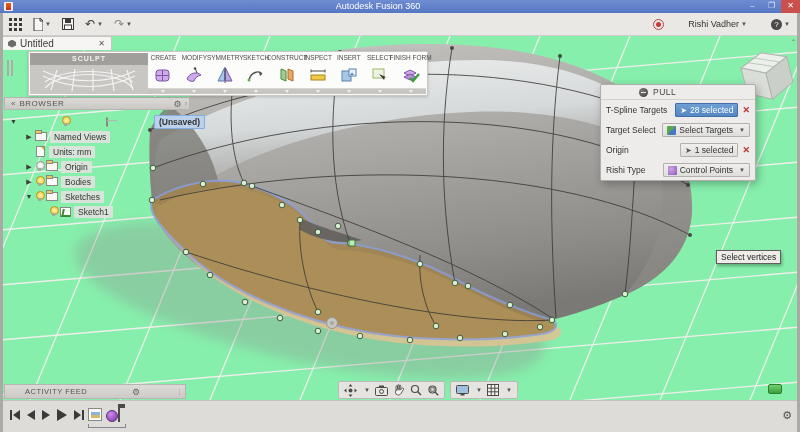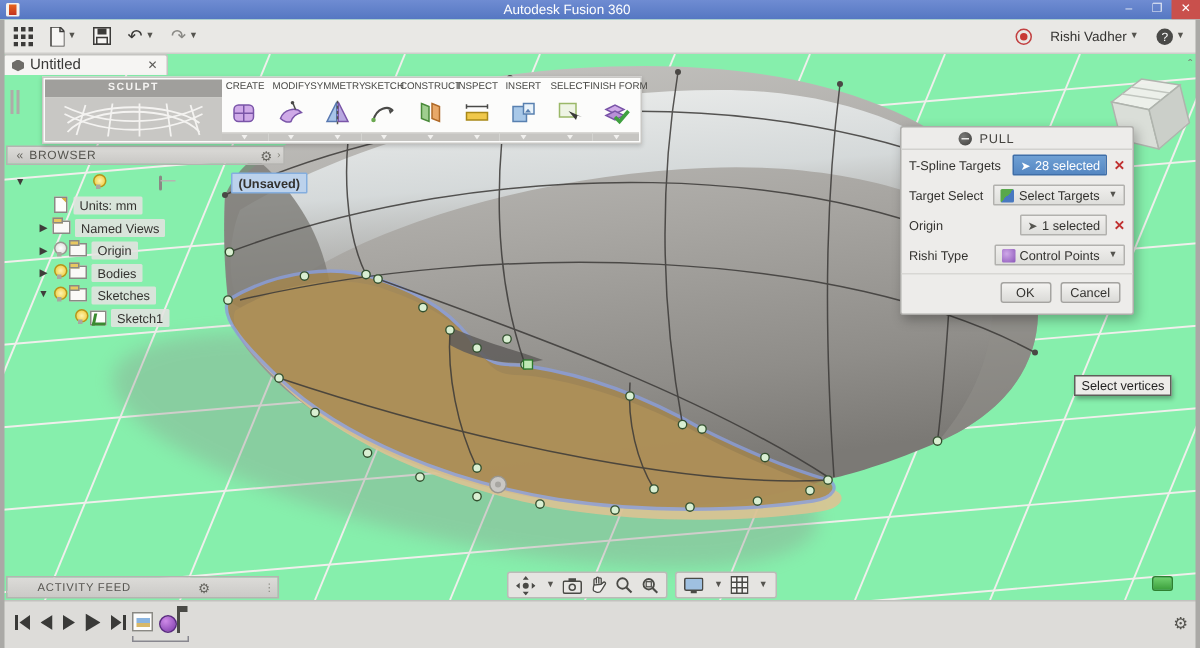--- a/index.html
+++ b/index.html
@@ -19,21 +19,21 @@
   .win-btn { width:19px; height:13px; color:#e8ecf6; font-size:8px; line-height:12px; text-align:center; }
   .win-btn.close { background:#c9504c; color:#fff; }
 
   
   .appbar { position:absolute; left:0; top:13px; width:800px; height:23px; background:#e9e8e5;
     border-bottom:1px solid #cfcecb; display:flex; align-items:center; z-index:30; }
   .appbar .left { display:flex; align-items:center; gap:11px; margin-left:9px; }
   .abtn { display:flex; align-items:center; color:#3c3b39; font-size:12px; line-height:1; }
   .abtn svg { display:block; }
   .dd { font-size:6px; color:#55544f; margin-left:2px; }
-  .appbar .right { margin-left:auto; display:flex; align-items:center; gap:12px; margin-right:10px; }
+  .appbar .right { margin-left:auto; display:flex; align-items:center; gap:24px; margin-right:10px; }
   .record-dot { width:11px; height:11px; border:1px solid #c24040; border-radius:50%;
     display:flex; align-items:center; justify-content:center; }
   .record-dot::after { content:""; width:5px; height:5px; border-radius:50%; background:#c83a35; }
   .user-name { font-size:9px; color:#333230; }
   .help-btn { width:11px; height:11px; border-radius:50%; background:#4a4a48; color:#fff;
     font-size:8px; line-height:11px; text-align:center; }
 
   
   .tab { position:absolute; left:2px; top:36px; width:110px; height:14px; background:#f6f5f3;
     border:1px solid #c5c4c1; border-bottom:none; border-radius:2px 2px 0 0;
@@ -514,28 +514,28 @@
       <span class="gear">⚙</span>
       <span class="more">›</span>
     </div>
     <div class="tree">
       <div class="trow" style="padding-left:6px;gap:43px;">
         <span class="tw">▼</span>
         <span class="bulb"></span>
         <span class="icon-comp"></span>
         <span class="chip sel">(Unsaved)</span>
       </div>
-      <div class="trow" style="padding-left:30px;">
-        <span class="icon-doc"></span>
-        <span class="chip">Units: mm</span>
-      </div>
       <div class="trow" style="padding-left:20px;">
         <span class="tw">▶</span>
         <span class="icon-folder"></span>
         <span class="chip">Named Views</span>
+      </div>
+      <div class="trow" style="padding-left:30px;">
+        <span class="icon-doc"></span>
+        <span class="chip">Units: mm</span>
       </div>
       <div class="trow" style="padding-left:20px;">
         <span class="tw">▶</span>
         <span class="bulb off"></span>
         <span class="icon-folder"></span>
         <span class="chip">Origin</span>
       </div>
       <div class="trow" style="padding-left:20px;">
         <span class="tw">▶</span>
         <span class="bulb"></span>
@@ -585,24 +585,20 @@
       </span>
       <span class="red-x">✕</span>
     </div>
     <div class="dlg-row">
       <span class="dlg-label">Rishi Type</span>
       <span class="val-btn">
         <span class="mini-ic pull"></span>
         <span>Control Points</span>
         <span class="dd-small">▼</span>
       </span>
-    </div>
-    <div class="dlg-foot">
-      <span class="dlg-btn">OK</span>
-      <span class="dlg-btn">Cancel</span>
     </div>
   </div>
 
   <div class="tooltip">Select vertices</div>
 
   <div class="viewcube">
     <svg width="62" height="66" viewBox="0 0 62 66">
       <g transform="rotate(-14 31 33)">
         <polygon points="31,8 55,18 31,29 8,18" fill="#f2f1ee" stroke="#b2b1ae"></polygon>
         <polygon points="8,18 31,29 31,56 8,44" fill="#dfdedb" stroke="#b2b1ae"></polygon>

